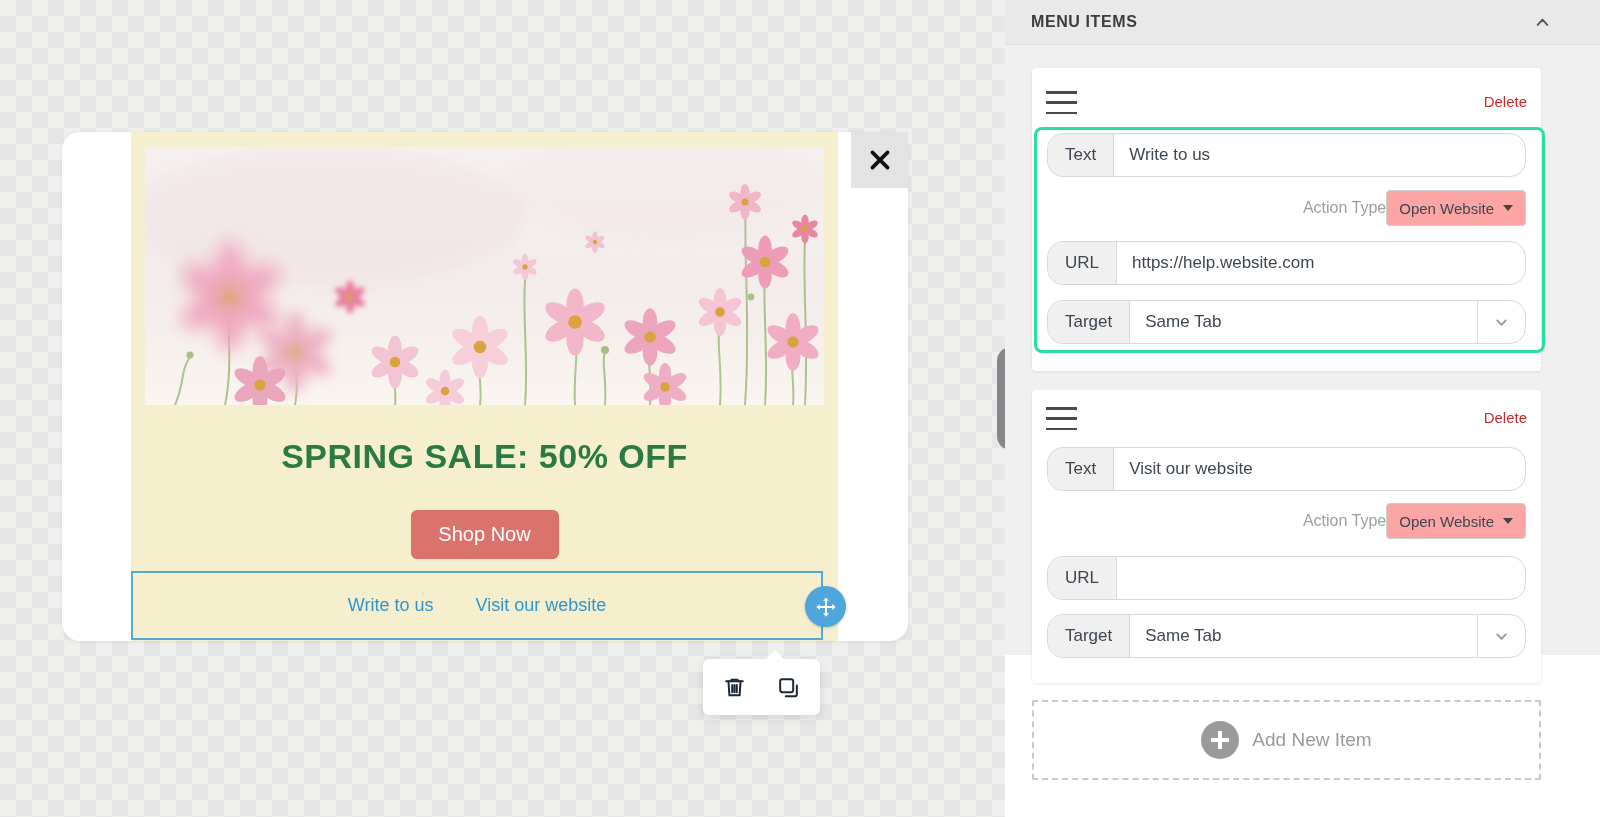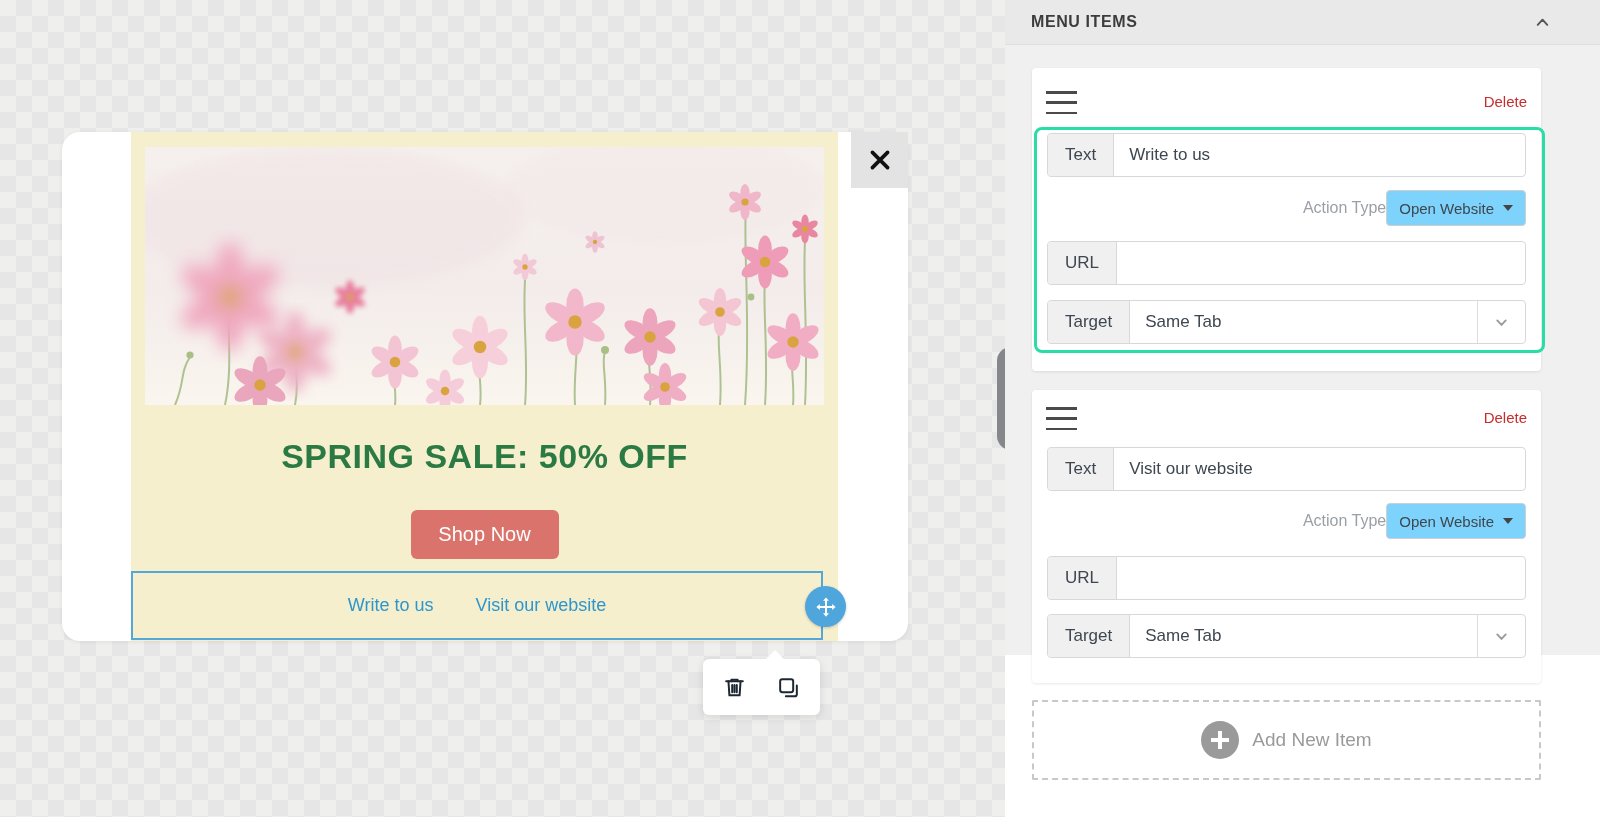--- a/index.html
+++ b/index.html
@@ -72,35 +72,35 @@
   .delete-link { position:absolute; right:14px; background:none; border:none;
     font-family:inherit; font-size:15px; color:#c92c2c; cursor:pointer; }
   .card-1 .delete-link { top:25px; }
   .card-2 .delete-link { top:19px; }
 
   .selection-box { position:absolute; left:29px; top:127px; width:511px; height:226px;
     border:3px solid #2adda6; border-radius:8px; pointer-events:none; z-index:5; }
 
   .fieldrow { position:absolute; left:15px; width:479px; }
   .igroup { display:flex; height:44px; background:#ffffff;
-    border:1px solid #d8d8d8; border-radius:4px; overflow:hidden; }
+    border:1px solid #d8d8d8; border-radius:16px; overflow:hidden; }
   .igroup .prefix { background:#f0f0f0; border-right:1px solid #d8d8d8;
     display:flex; align-items:center; padding:0 17px; font-size:17px; color:#3e4750;
     white-space:nowrap; }
   .igroup input { flex:1; border:none; outline:none; background:transparent;
     font-family:inherit; font-size:17px; color:#3e4750; padding:0 15px; min-width:0; }
   .igroup .sel-value { flex:1; display:flex; align-items:center; padding:0 15px;
     font-size:17px; color:#3e4750; }
   .igroup .chev-zone { width:48px; border-left:1px solid #dcdcdc; display:flex;
     align-items:center; justify-content:center; cursor:pointer; }
 
   .actionrow { position:absolute; left:15px; width:479px; height:36px;
     display:flex; align-items:center; justify-content:flex-end; }
   .action-label { font-size:16px; color:#9aa0a6; }
-  .dd-btn { height:36px; background:#7dd3fc; border:1px solid #cfcfcf; border-radius:4px;
+  .dd-btn { height:36px; background:#fca5a5; border:1px solid #cfcfcf; border-radius:4px;
     display:flex; align-items:center; gap:9px; padding:0 12px; font-size:15px;
     color:#3e4750; font-family:inherit; cursor:pointer; }
   .caret-down { width:0; height:0; border-left:5px solid transparent;
     border-right:5px solid transparent; border-top:6px solid #444444; }
 
   .card-1 .row-text   { top:65px;  } .card-1 .row-action { top:122px; }
   .card-1 .row-url    { top:173px; } .card-1 .row-target { top:232px; }
   .card-2 .row-text   { top:57px;  } .card-2 .row-action { top:113px; }
   .card-2 .row-url    { top:166px; } .card-2 .row-target { top:224px; }
 
@@ -272,20 +272,21 @@
       <span class="action-label">Action Type</span>
       <button class="dd-btn">
         <span>Open Website</span>
         <span class="caret-down"></span>
       </button>
     </div>
 
     <div class="fieldrow row-url">
       <div class="igroup">
         <span class="prefix">URL</span>
+        <input type="text" value="https://help.website.com" style="">
       </div>
     </div>
 
     <div class="fieldrow row-target">
       <div class="igroup">
         <span class="prefix">Target</span>
         <span class="sel-value">Same Tab</span>
         <span class="chev-zone">
           <svg width="17" height="17" viewBox="0 0 24 24" fill="none" stroke="#9a9a9a" stroke-width="2.6" stroke-linecap="round" stroke-linejoin="round">
             <polyline points="6 9 12 15.5 18 9"></polyline>

